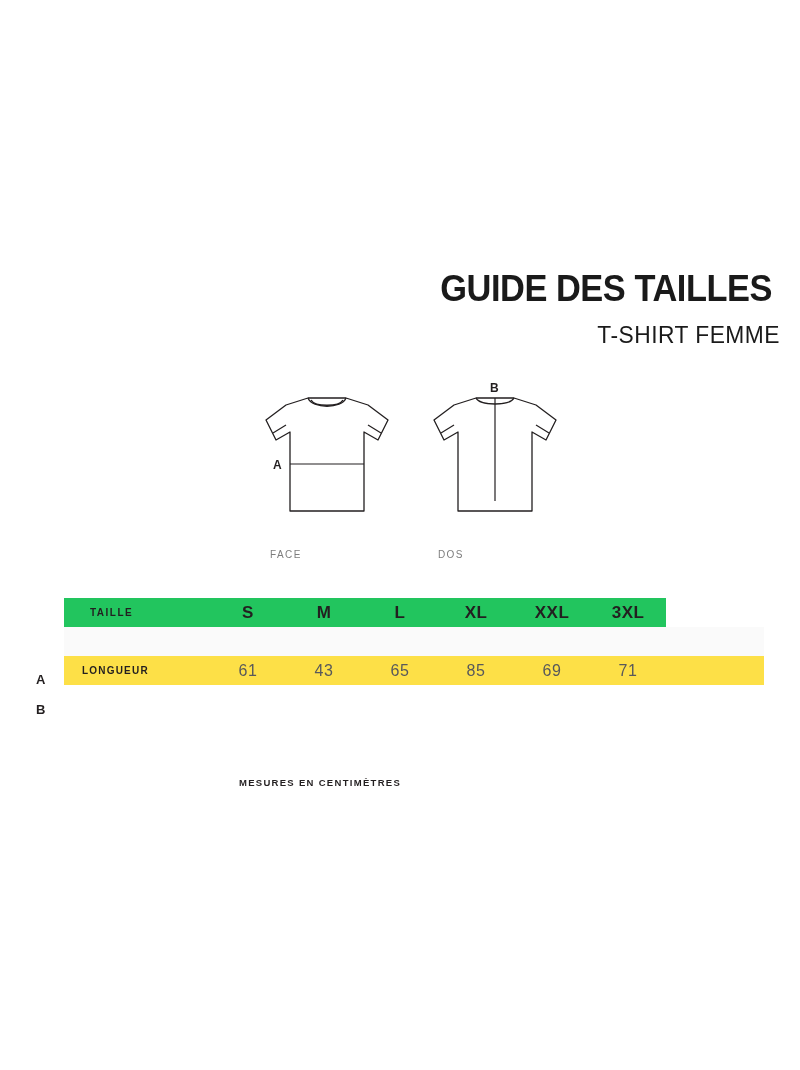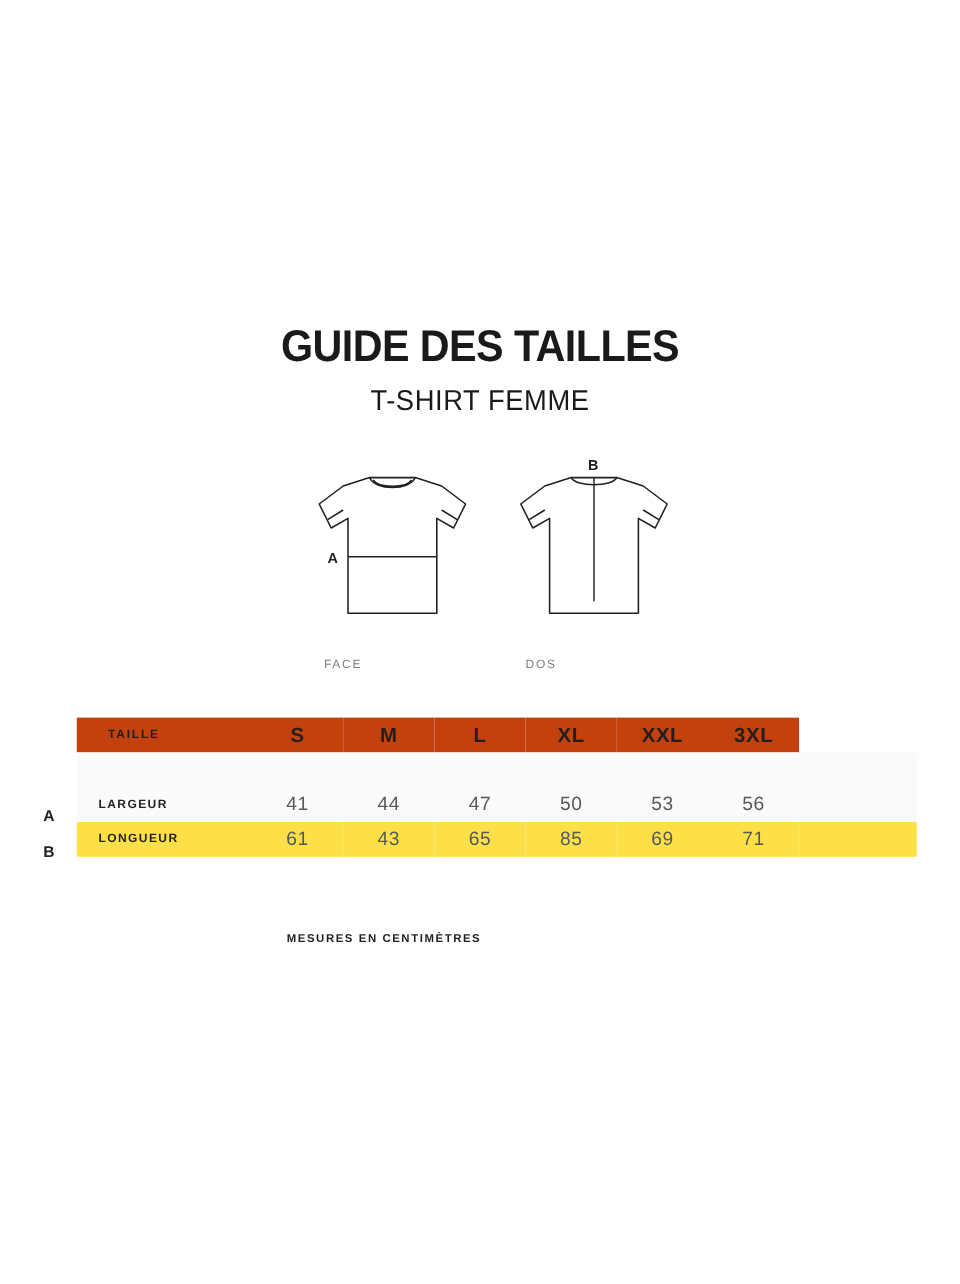--- a/index.html
+++ b/index.html
@@ -21,21 +21,21 @@
     width: 800px;
     height: 1070px;
   }
 
   
   .title-block {
     position: absolute;
     top: 270px;
     left: 0;
     width: 800px;
-    text-align: center;
+    text-align: right;
   }
   .main-title {
     font-size: 37px;
     font-weight: bold;
     letter-spacing: -0.5px;
     color: #1a1a1a;
     line-height: 1.05;
     margin: 0;
     font-family: "Liberation Sans", sans-serif;
     transform: scaleX(0.93);
@@ -92,21 +92,21 @@
     margin: 0;
     border: none;
     height: 29px;
     vertical-align: middle;
   }
   .c-label { width: 84px; }
   .c-gap   { width: 62px; }
   .c-size  { width: 76px; }
   .c-tail  { width: 98px; }
 
-  .hdr-row td { background: #c2410c; height: 30px; }
+  .hdr-row td { background: #22c55e; height: 30px; }
   .hdr-row td.c-tail { background: #ffffff; }
   .hdr-taille {
     font-size: 10px;
     font-weight: bold;
     letter-spacing: 1.5px;
     color: #231f20;
     padding-left: 26px !important;
     text-align: left;
   }
   .hdr-size {
@@ -229,30 +229,20 @@
           <td class="hdr-size">M</td>
           <td class="hdr-size">L</td>
           <td class="hdr-size">XL</td>
           <td class="hdr-size">XXL</td>
           <td class="hdr-size">3XL</td>
           <td class="c-tail"></td>
         </tr>
         <tr class="sep-row">
           <td colspan="9"></td>
         </tr>
-        <tr class="data-row">
-          <td class="row-name" colspan="2">LARGEUR</td>
-          <td class="cell-val">41</td>
-          <td class="cell-val">44</td>
-          <td class="cell-val">47</td>
-          <td class="cell-val">50</td>
-          <td class="cell-val">53</td>
-          <td class="cell-val">56</td>
-          <td class="c-tail"></td>
-        </tr>
         <tr class="data-row alt">
           <td class="row-name" colspan="2">LONGUEUR</td>
           <td class="cell-val">61</td>
           <td class="cell-val">43</td>
           <td class="cell-val">65</td>
           <td class="cell-val">85</td>
           <td class="cell-val">69</td>
           <td class="cell-val">71</td>
           <td class="c-tail"></td>
         </tr>

